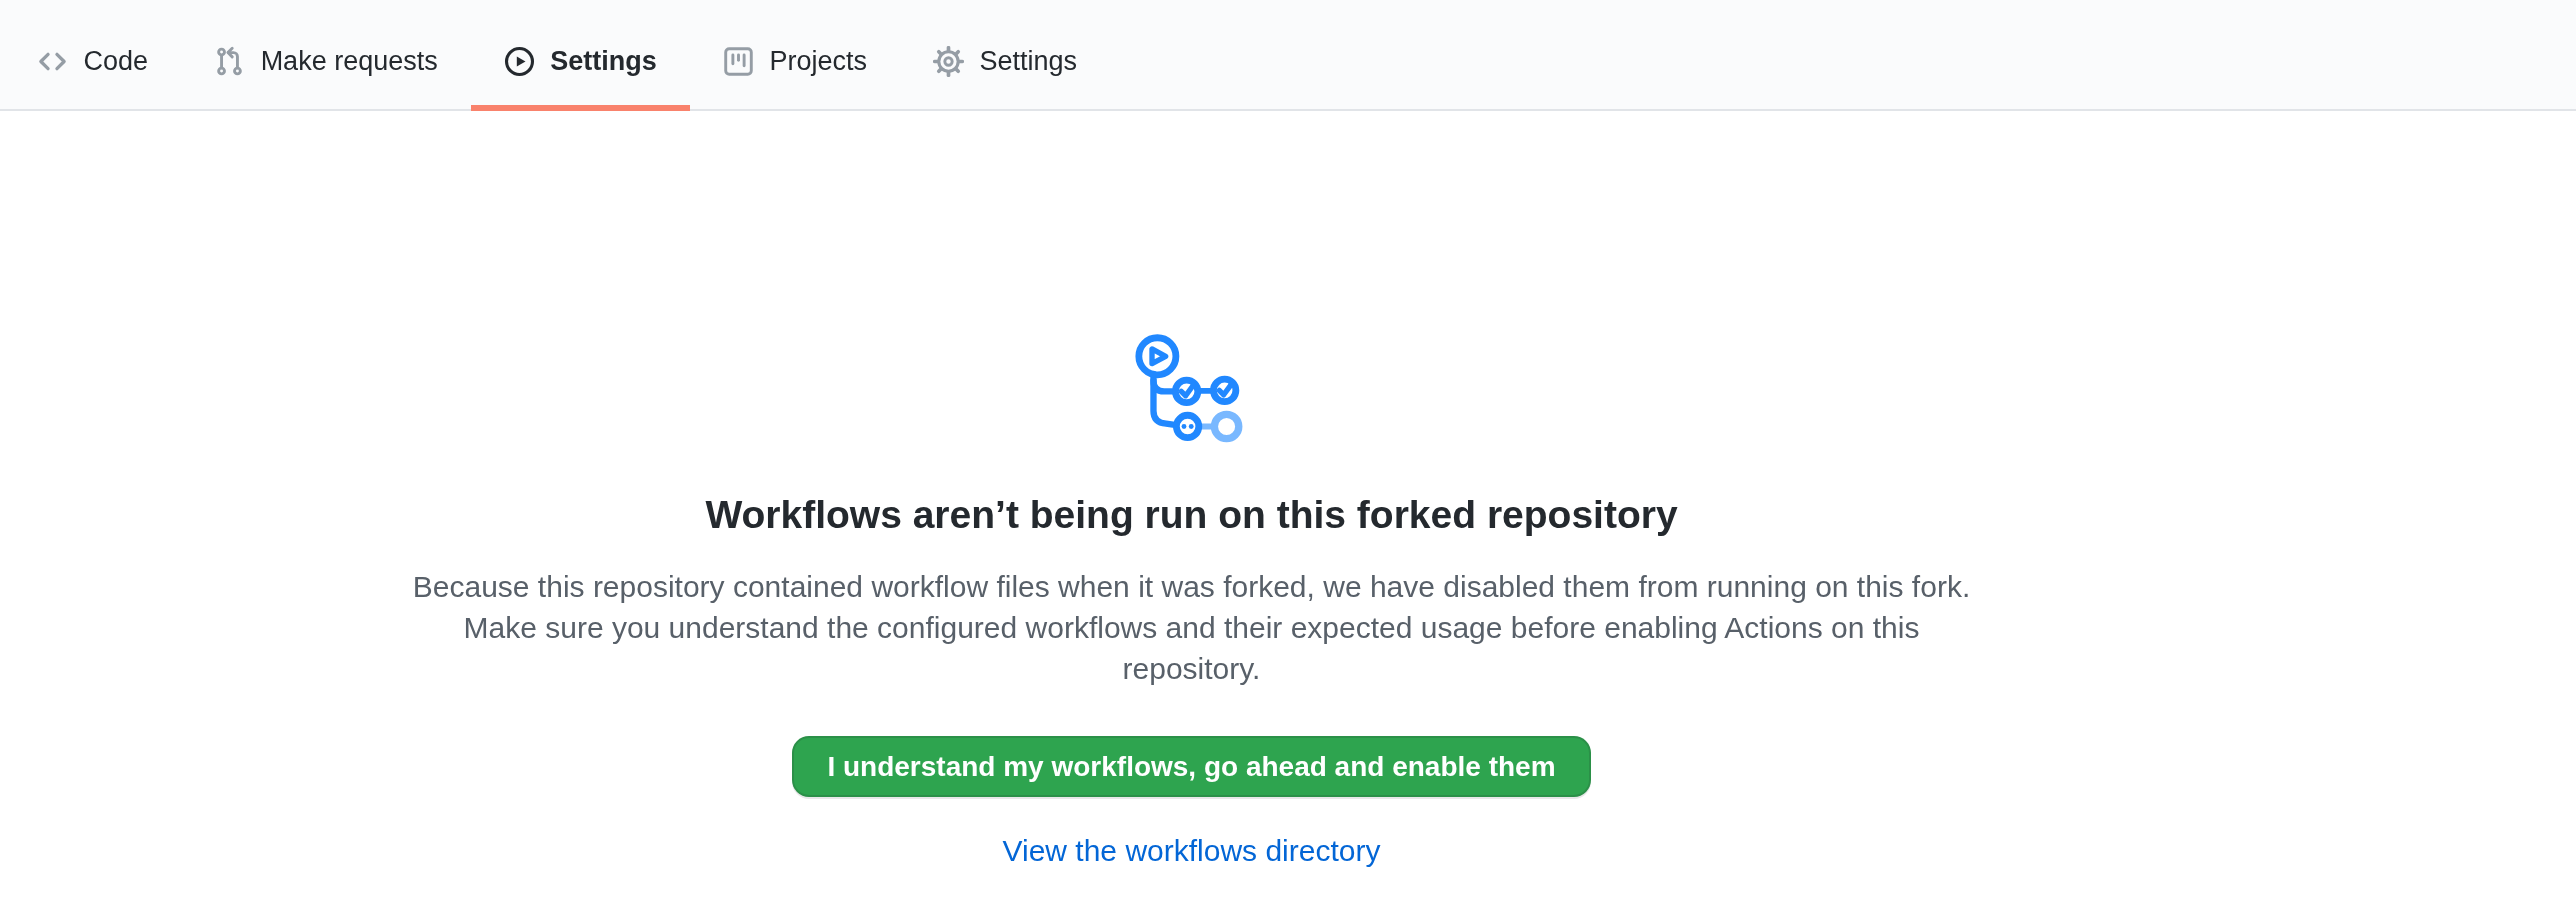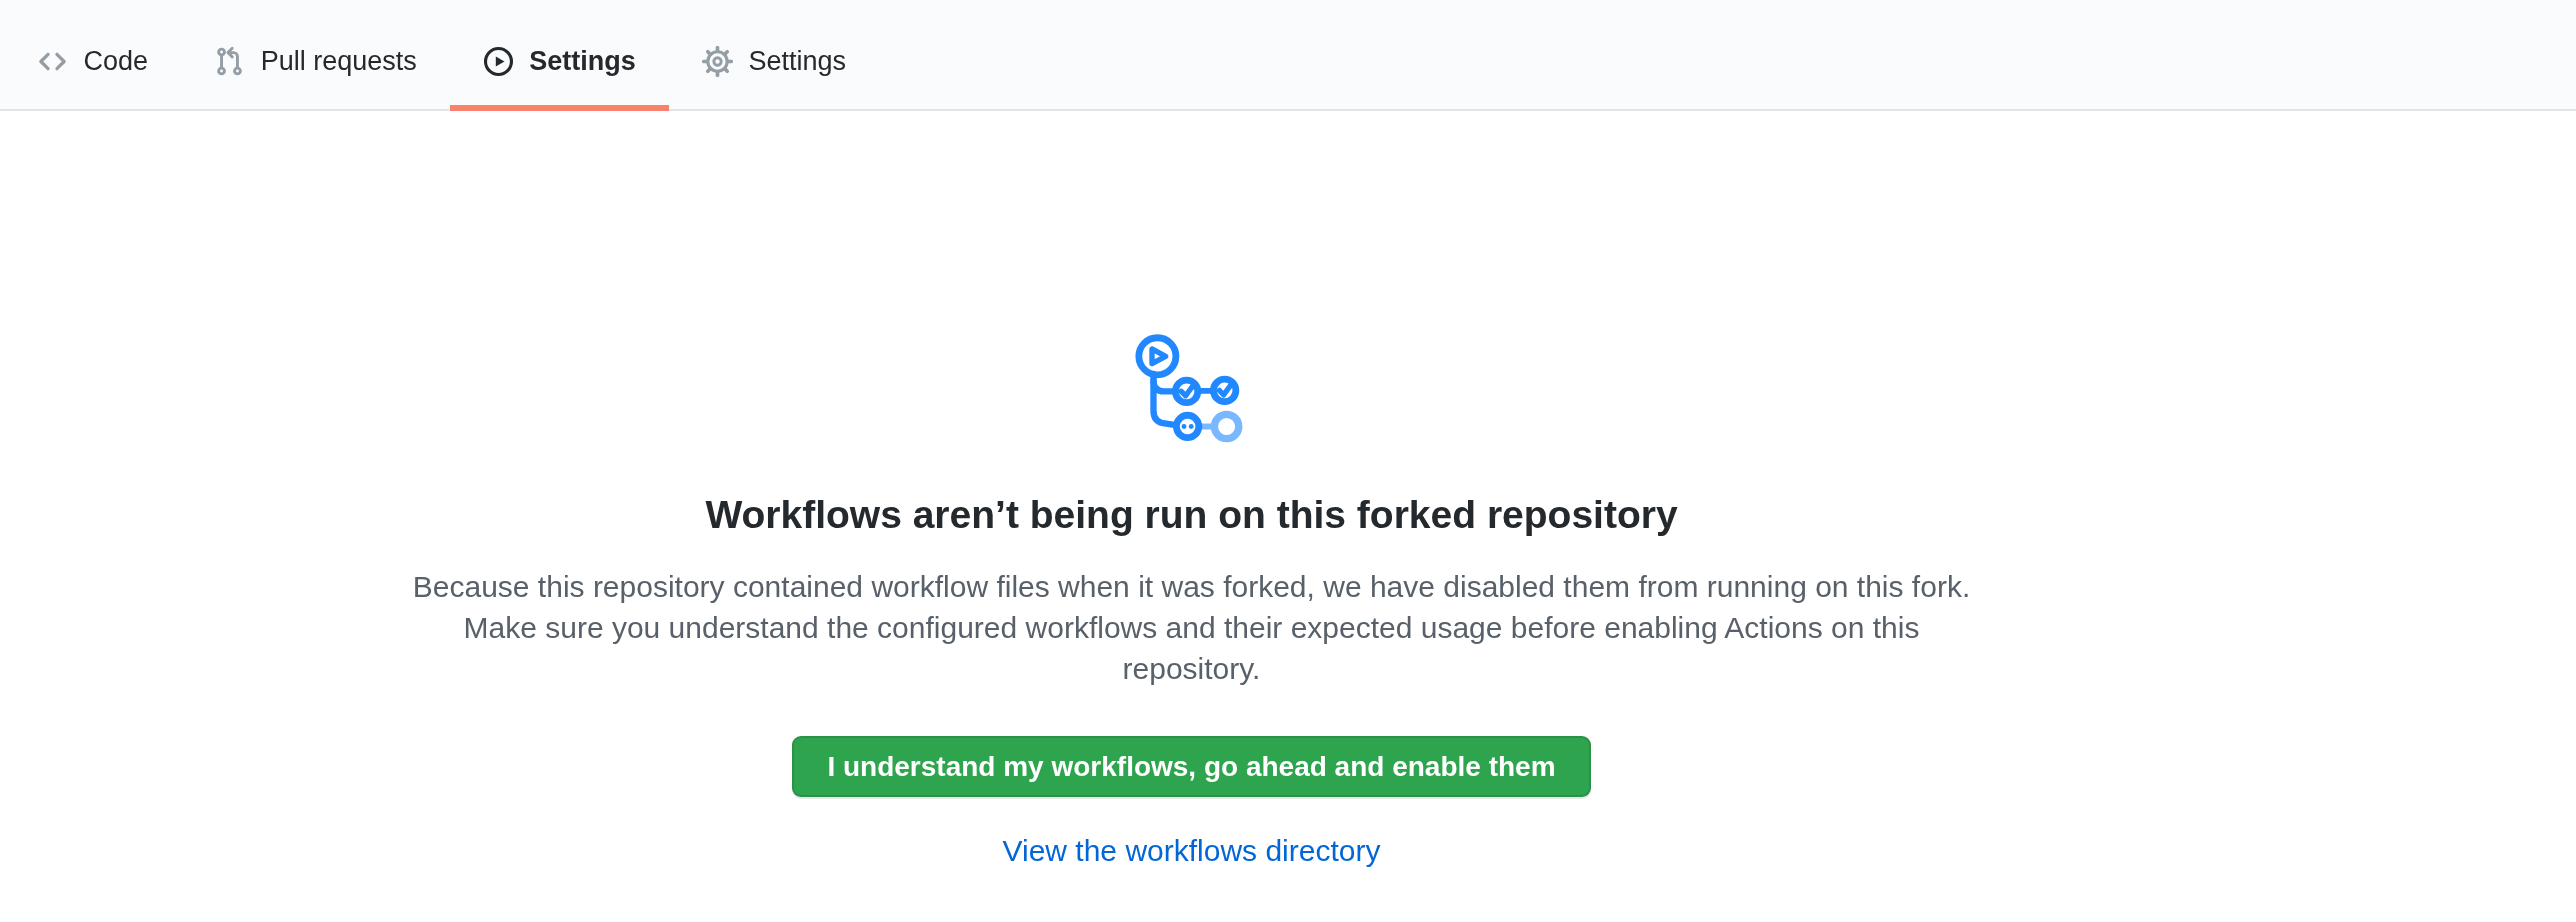--- a/index.html
+++ b/index.html
@@ -85,21 +85,21 @@
     justify-content: center;
     height: 61px;
     padding: 0 33px;
     box-sizing: border-box;
     background: var(--button-green);
     color: #ffffff;
     font-family: "Liberation Sans", sans-serif;
     font-size: 28px;
     font-weight: 700;
     border: 2px solid rgba(27,31,35,0.15);
-    border-radius: 9px;
+    border-radius: 17px;
     box-shadow: 0 2px 0 rgba(27,31,35,0.10);
     cursor: pointer;
   }
   .link-row { margin-top: 37px; }
   .wf-dir-link {
     color: var(--link-blue);
     font-size: 30px;
     text-decoration: none;
     cursor: pointer;
   }
@@ -123,33 +123,44 @@
     <span class="ticon">
       <svg viewBox="0 0 16 16" fill="none" stroke="currentColor" stroke-width="1.5" stroke-linecap="round" stroke-linejoin="round">
         <circle cx="3.9" cy="3.1" r="1.5"></circle>
         <circle cx="3.9" cy="12.9" r="1.5"></circle>
         <circle cx="12.1" cy="12.9" r="1.5"></circle>
         <path d="M3.9 4.9 v6.3"></path>
         <path d="M9.4 1.2 L7.2 3.4 l2.2 2.2"></path>
         <path d="M7.4 3.4 h2.7 a2 2 0 0 1 2 2 v5.8"></path>
       </svg>
     </span>
-    <span>Pull requests</span>
+    <span>Make requests</span>
   </div>
 
   <div class="tab selected">
     <span class="ticon">
       <svg viewBox="0 0 16 16">
         <circle cx="8" cy="8" r="6.7" fill="none" stroke="currentColor" stroke-width="1.6"></circle>
         <path d="M6.6 5.4 v5.2 L11.1 8 z" fill="currentColor"></path>
       </svg>
     </span>
     <span>Settings</span>
   </div>
 
+  <div class="tab">
+    <span class="ticon">
+      <svg viewBox="0 0 16 16" fill="none" stroke="currentColor" stroke-width="1.5" stroke-linecap="round" stroke-linejoin="round">
+        <rect x="1.4" y="1.4" width="13.2" height="13.2" rx="1.8"></rect>
+        <path d="M5.1 4.6 v4.6"></path>
+          <path d="M8 4.6 v2.8"></path>
+          <path d="M10.9 4.6 v5.6"></path>
+      </svg>
+    </span>
+    <span>Projects</span>
+  </div>
 
   <div class="tab">
     <span class="ticon">
       <svg viewBox="0 0 16 16" fill="none" stroke="currentColor" stroke-linecap="round" stroke-linejoin="round">
         <circle cx="8" cy="8" r="5.0" stroke-width="1.6"></circle>
         <circle cx="8" cy="8" r="1.9" stroke-width="1.5"></circle>
         <g stroke-width="1.9">
           <path d="M13.5 8 h1.6"></path>
             <path d="M0.9 8 h1.6"></path>
           <path d="M8 13.5 v1.6"></path>

